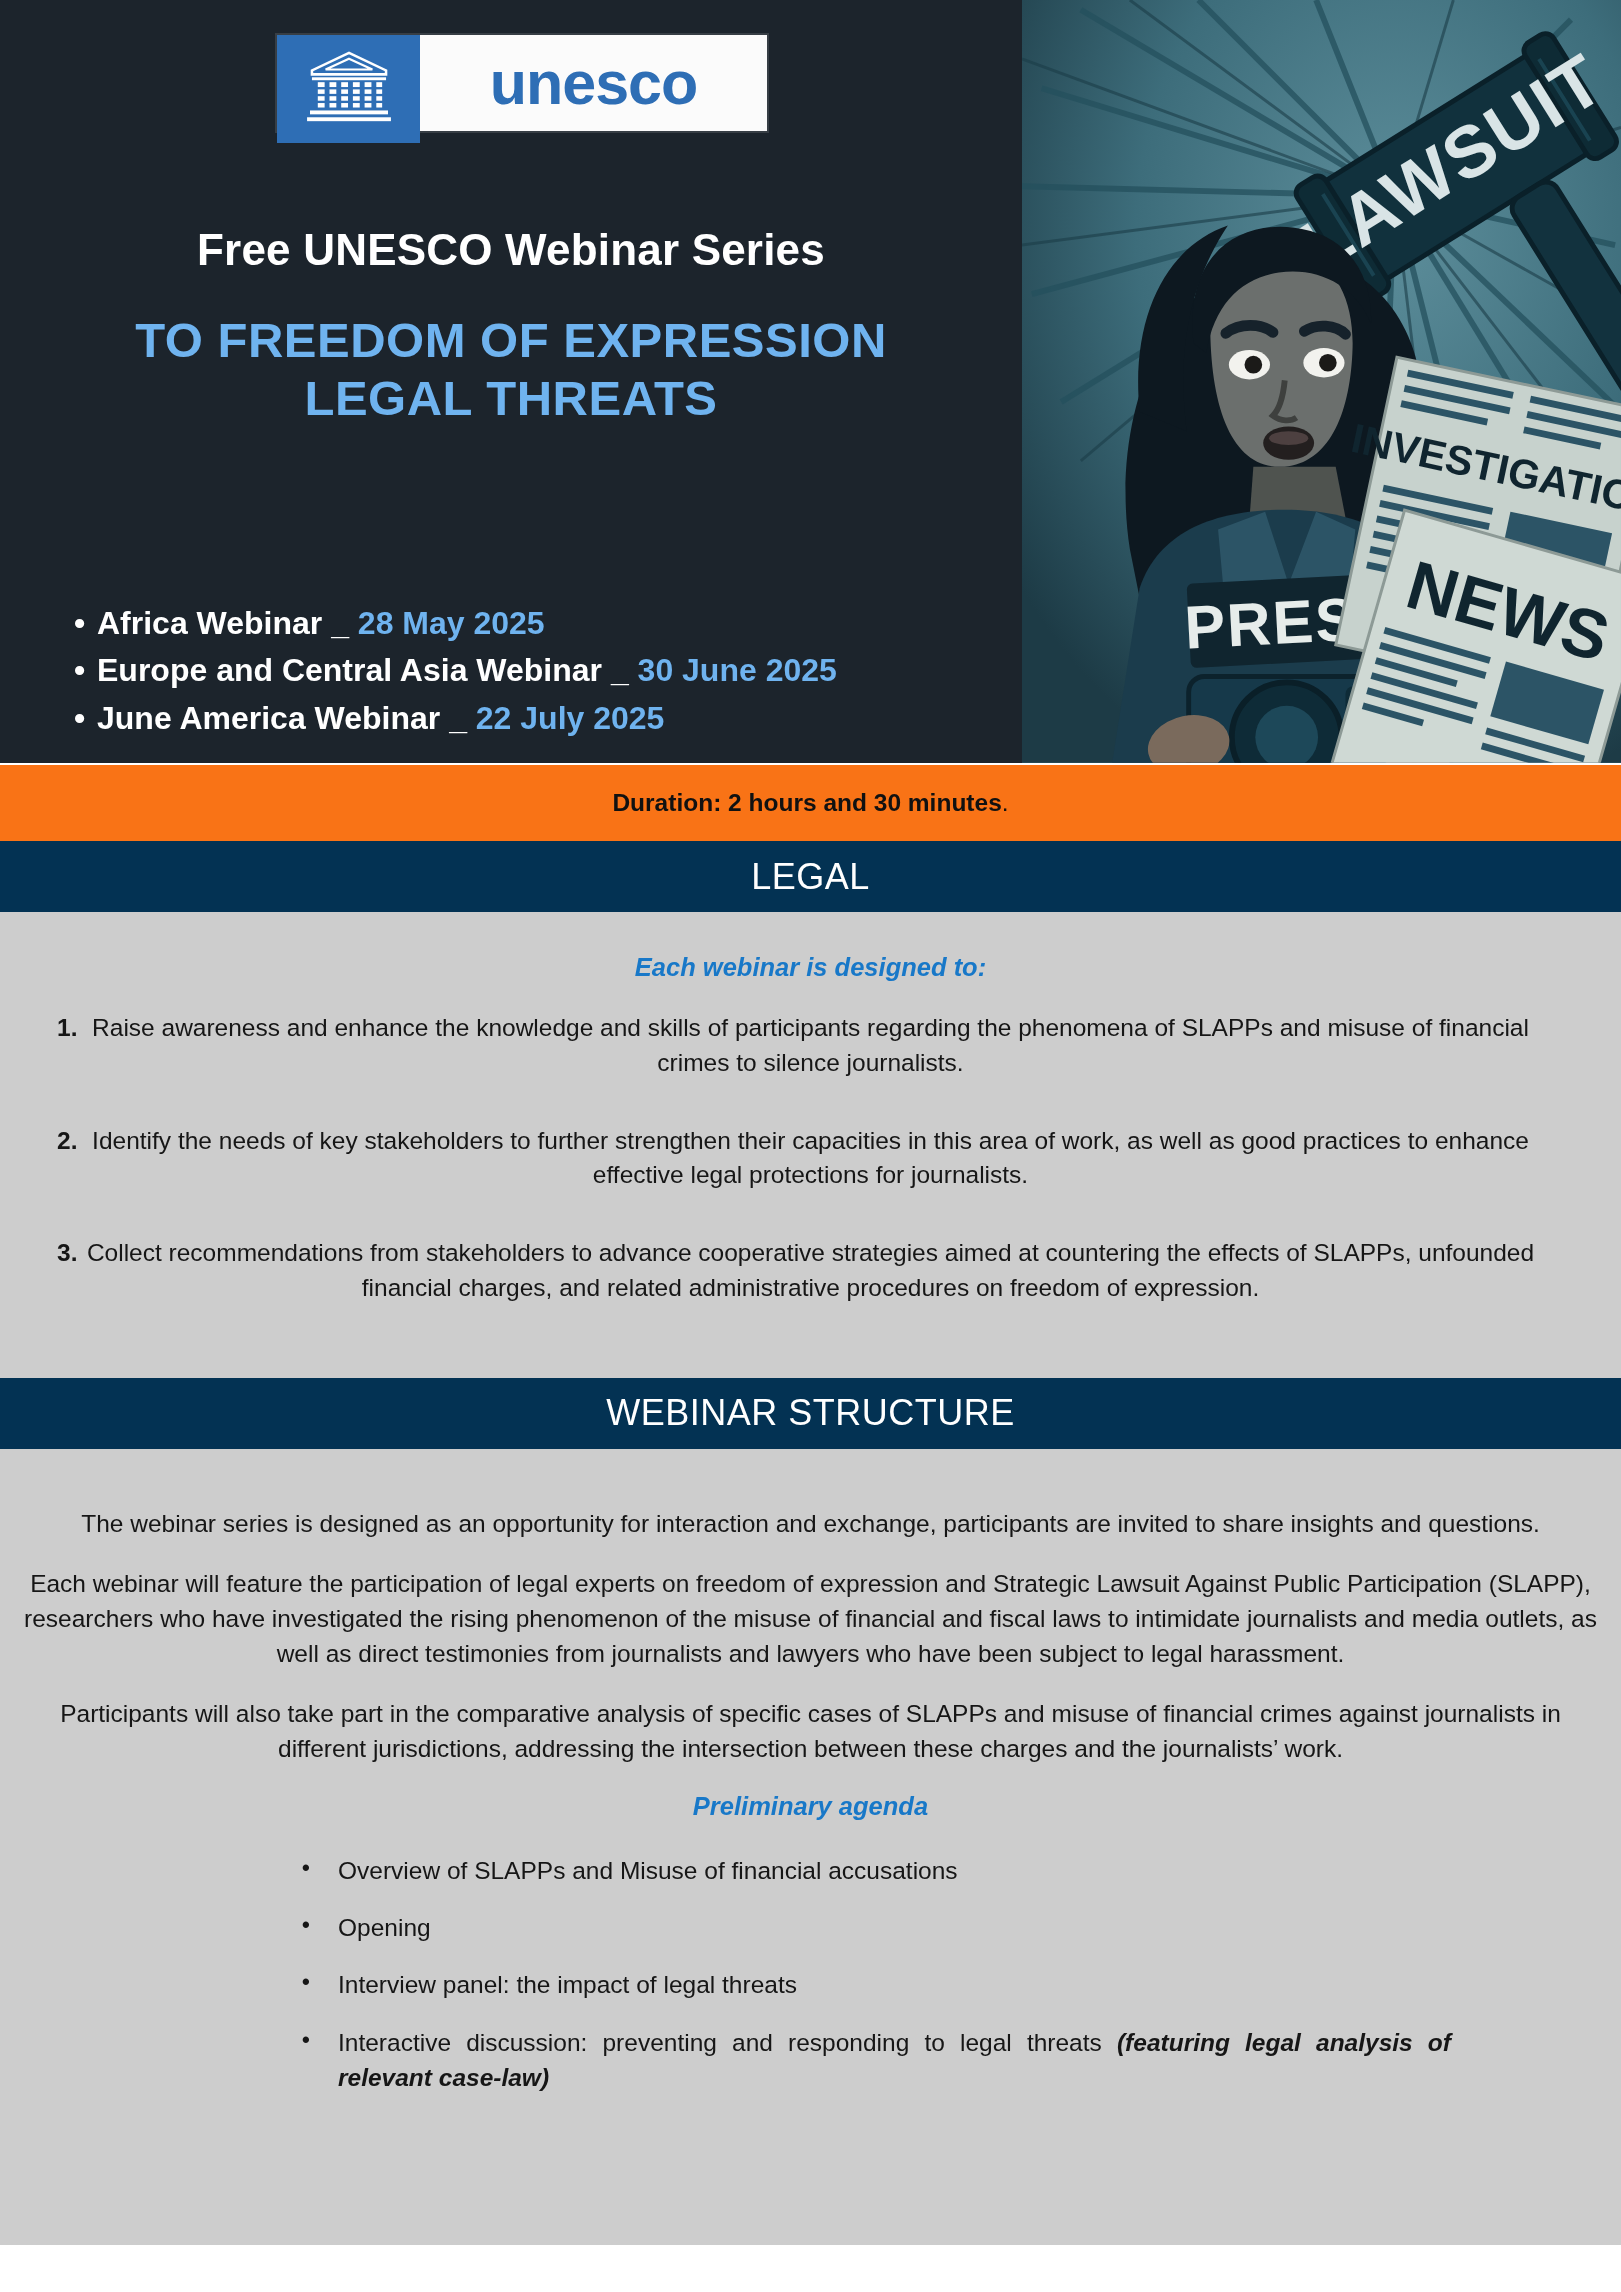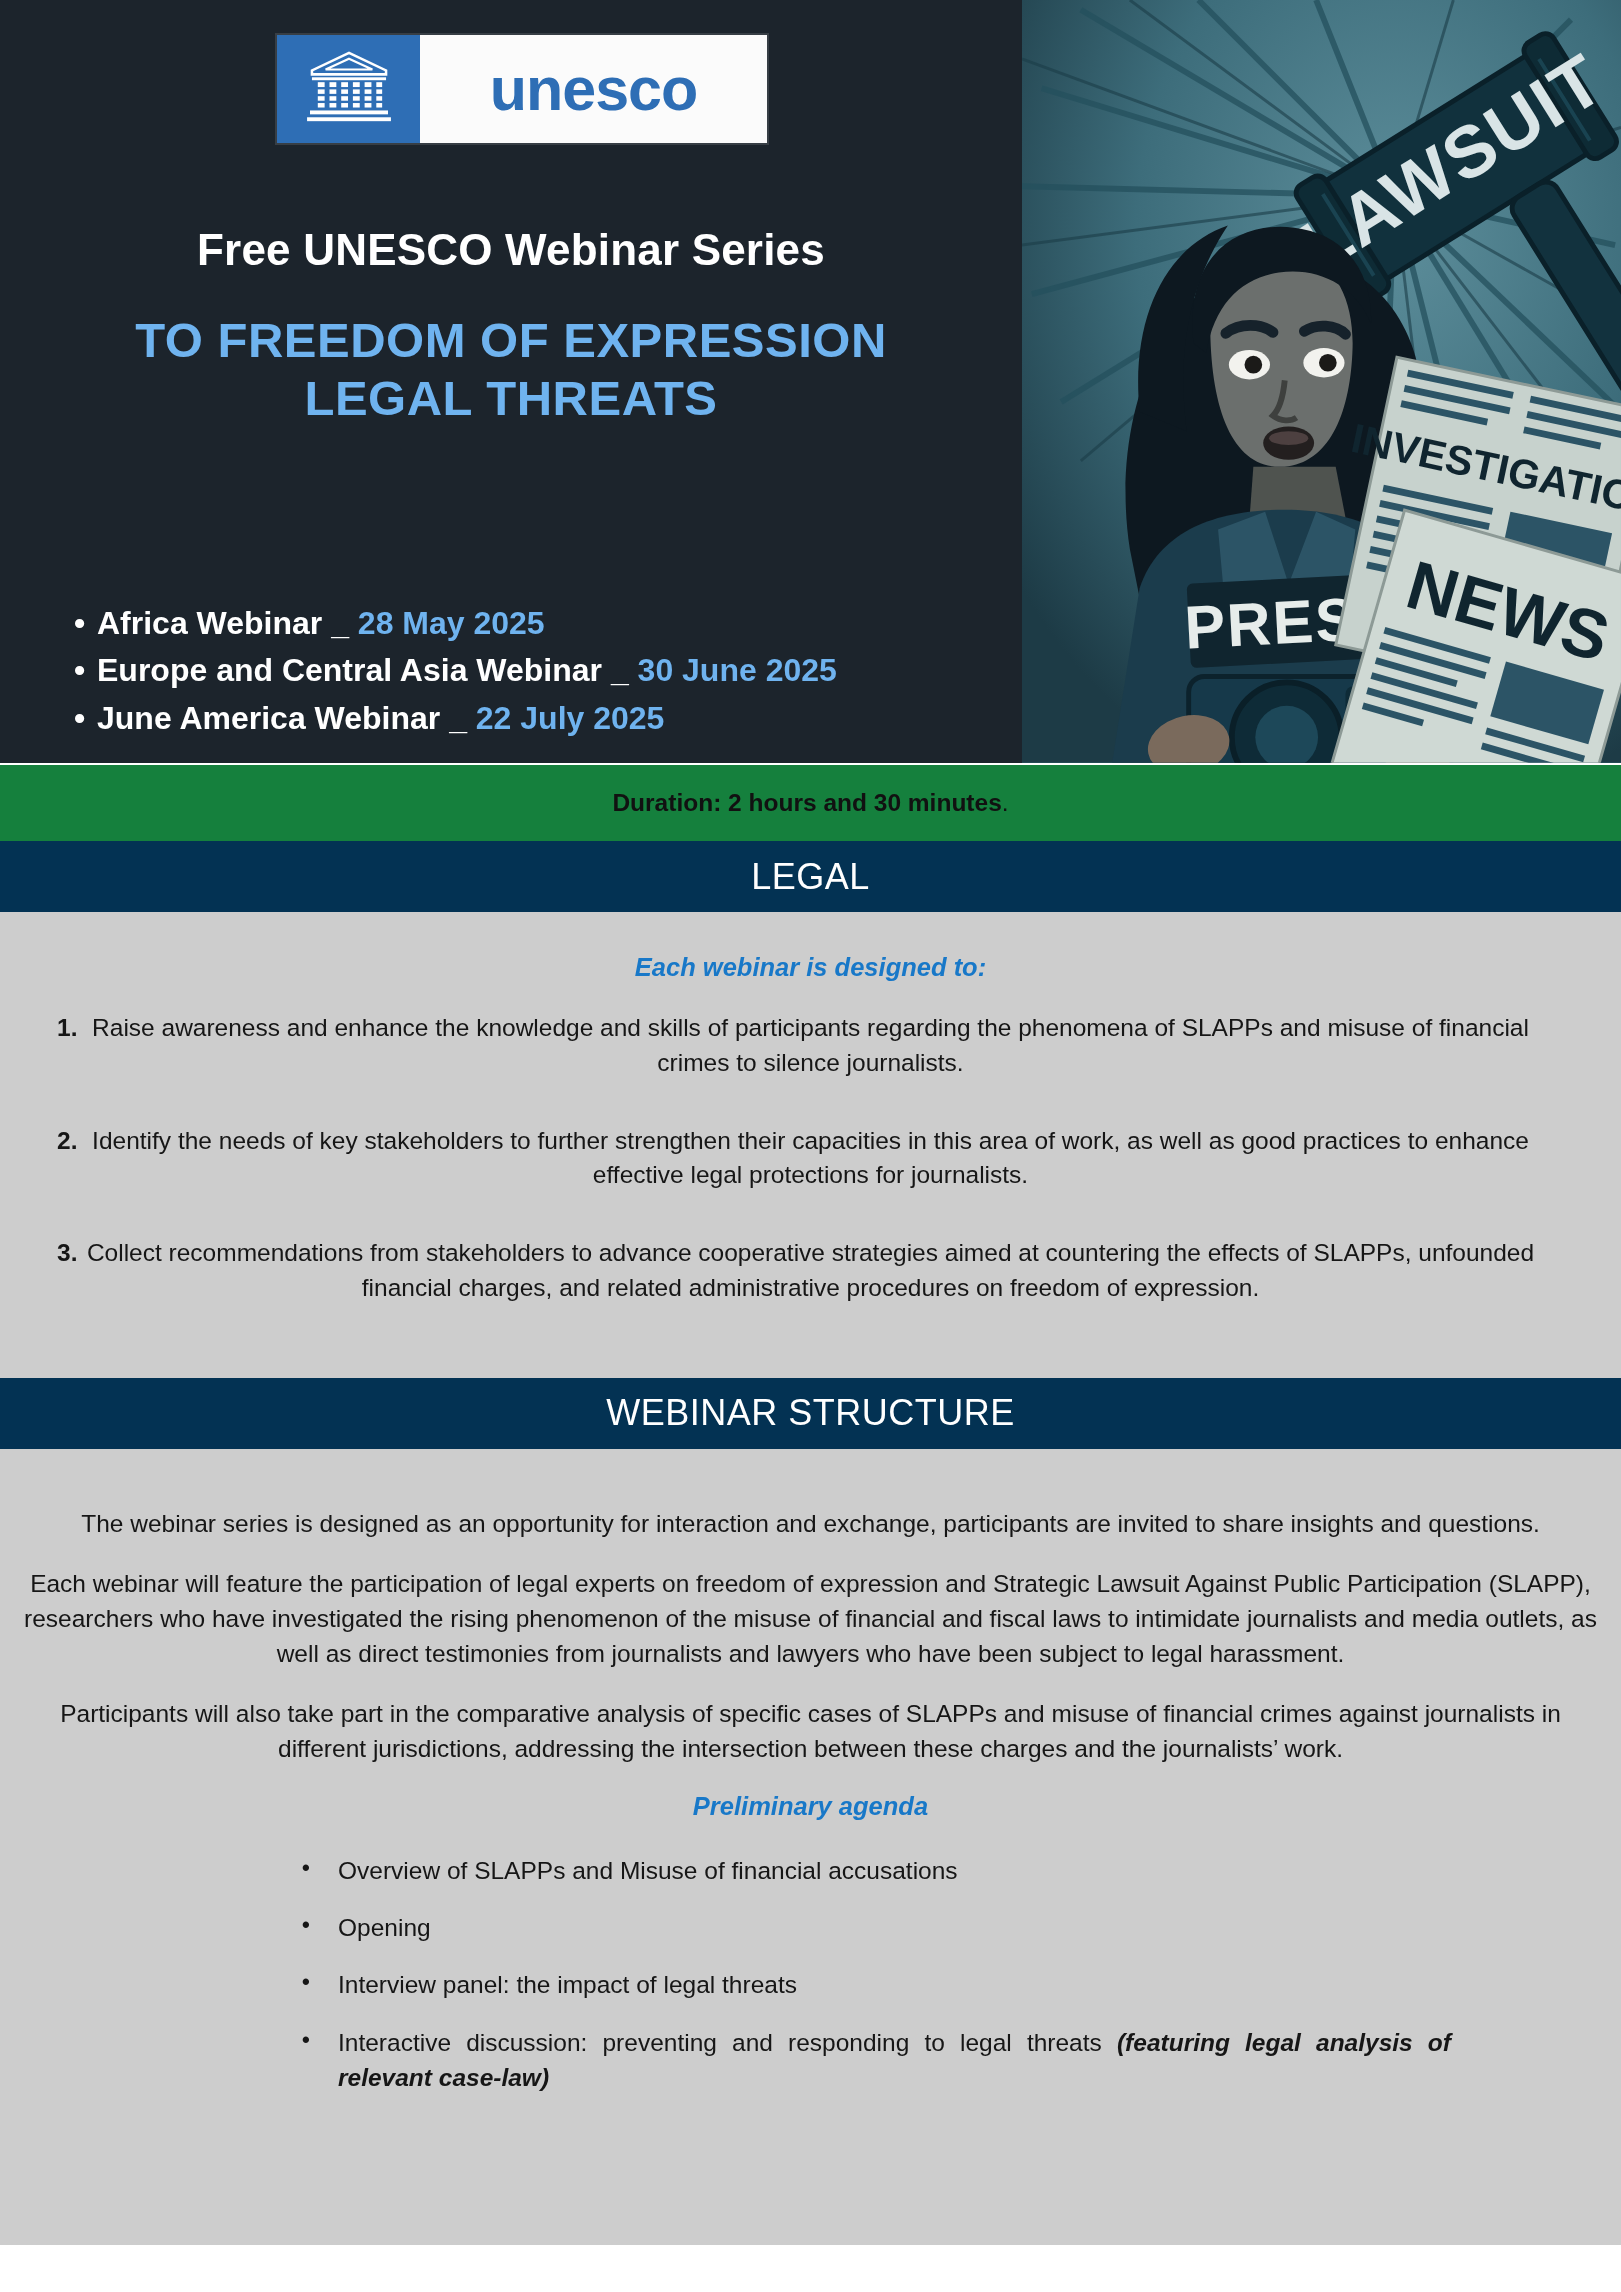--- a/index.html
+++ b/index.html
@@ -9,21 +9,21 @@
     font-family:"Liberation Sans", sans-serif;
     -webkit-font-smoothing:antialiased;
   }
   .page { width:1621px; height:2293px; position:relative; overflow:hidden; background:#ffffff; }
 
   
   .hero { position:relative; width:1621px; height:763px; background:#1c242c; display:flex; }
   .hero-left { width:1022px; position:relative; padding:0; }
   .hero-right { width:599px; position:relative; overflow:hidden; background:#2f5a66; }
 
-  .logo-wrap { position:absolute; left:277px; top:35px; width:490px; height:108px;
+  .logo-wrap { position:absolute; left:277px; top:35px; width:490px; height:96px;
                display:flex; box-shadow:0 0 0 2px rgba(255,255,255,.12);justify-content:space-between; }
   .logo-mark { width:143px; height:108px; background:#2e6eb5; display:flex; align-items:center; justify-content:center; }
   .logo-word { flex:1; background:#fbfbfb; display:flex; align-items:center; justify-content:center; }
   .logo-word span { font-size:61px; font-weight:bold; color:#2e6eb5; letter-spacing:-1px; line-height:1; }
 
   .temple { width:90px; height:78px; }
 
   .hero-h1 { position:absolute; left:0; top:225px; width:1022px; text-align:center;
              color:#ffffff; font-size:44px; font-weight:bold; letter-spacing:0.2px; }
   .hero-h2 { position:absolute; left:0; top:312px; width:1022px; text-align:center;
@@ -34,21 +34,21 @@
   .hero-list { position:absolute; left:74px; top:600px; width:941px; }
   .hero-list li { list-style:none; color:#ffffff; font-size:32px; font-weight:bold;
                   line-height:1.48; white-space:nowrap; }
   .hero-list li::before { content:"\2022"; margin-right:11.8px; }
   .hero-list .date { color:#6fb3ef; font-weight:bold; }
 
   
   .illus { position:absolute; inset:0; }
 
   
-  .duration { width:1621px; height:78px; background:#15803d; display:flex;
+  .duration { width:1621px; height:78px; background:#f97316; display:flex;
               align-items:center; justify-content:center; border-top:2.9px solid #ffffff; }
   .duration p { font-size:24.5px; color:#111111; }
   .duration b { font-weight:bold; }
 
   
   .sec-head { width:1621px; height:71px; background:#033253; display:flex;
               align-items:center; justify-content:center; }
   .sec-head span { color:#ffffff; font-size:36px; letter-spacing:0.5px; }
 
   

